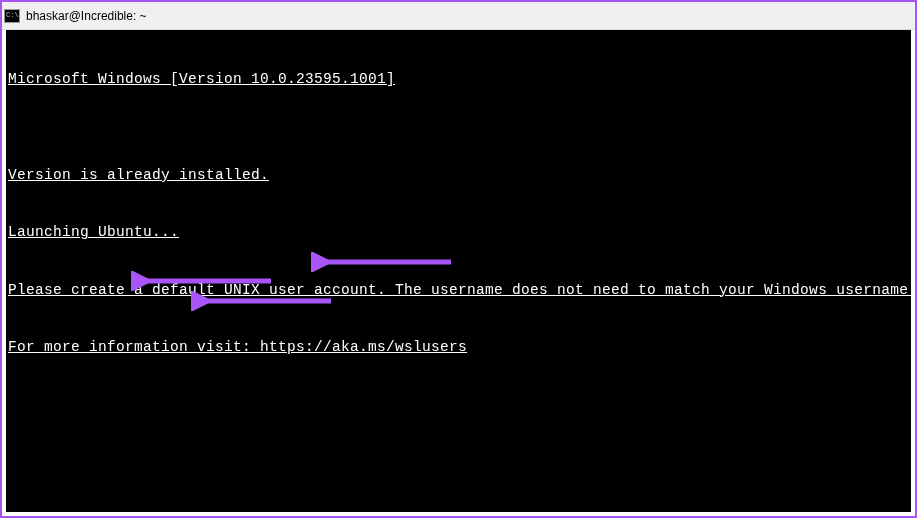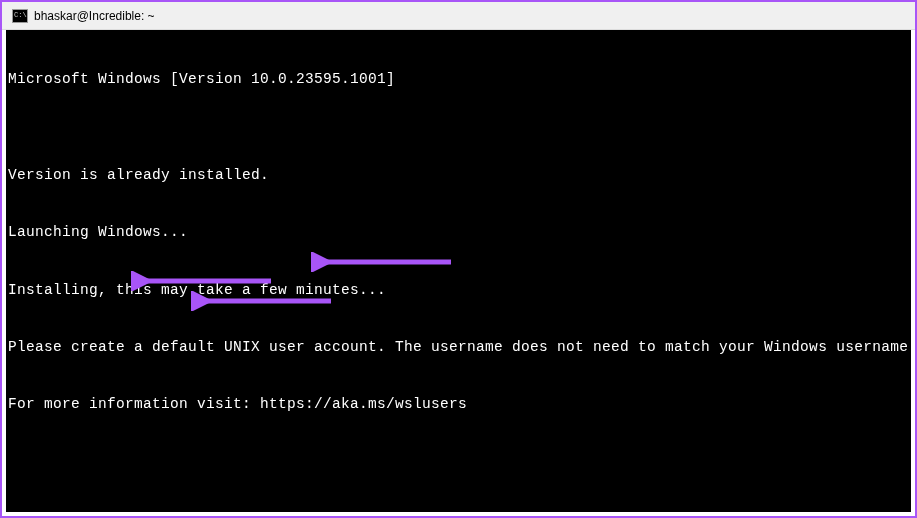--- a/index.html
+++ b/index.html
@@ -20,21 +20,21 @@
       height: 100%;
       display: flex;
       flex-direction: column;
       background: #fff;
     }
     .titlebar {
       background: #f0f0f0;
       height: 28px;
       display: flex;
       align-items: center;
-      padding: 0 10px;
+      padding: 0 2px;
       border-bottom: 1px solid #ddd;
     }
     .titlebar-icon {
       width: 16px;
       height: 14px;
       background: #000;
       display: flex;
       align-items: center;
       justify-content: center;
       margin-right: 6px;
@@ -64,20 +64,21 @@
       line-height: 1.32;
       letter-spacing: 0.3px;
       white-space: pre;
       position: relative;
       border-left: 4px solid #fff;
       border-right: 4px solid #fff;
       border-bottom: 4px solid #fff;
     }
     .line {
       display: block;
+      text-decoration: underline;
     }
     .arrow {
       position: absolute;
       pointer-events: none;
     }
     .arrow svg {
       display: block;
     }
   </style>
 </head>
@@ -85,22 +86,21 @@
 
 <div class="window">
   <div class="titlebar">
     <div class="titlebar-icon"></div>
     <span class="titlebar-text">bhaskar@Incredible: ~</span>
   </div>
   <div class="terminal">
     <span class="line">Microsoft Windows [Version 10.0.23595.1001]</span>
     <span class="line"></span>
     <span class="line">Version is already installed.</span>
-    <span class="line">Launching Windows...</span>
-    <span class="line">Installing, this may take a few minutes...</span>
+    <span class="line">Launching Ubuntu...</span>
     <span class="line">Please create a default UNIX user account. The username does not need to match your Windows username.</span>
     <span class="line">For more information visit: https://aka.ms/wslusers</span>
     
     
     
     
     
     
     
     <span class="line"></span>

